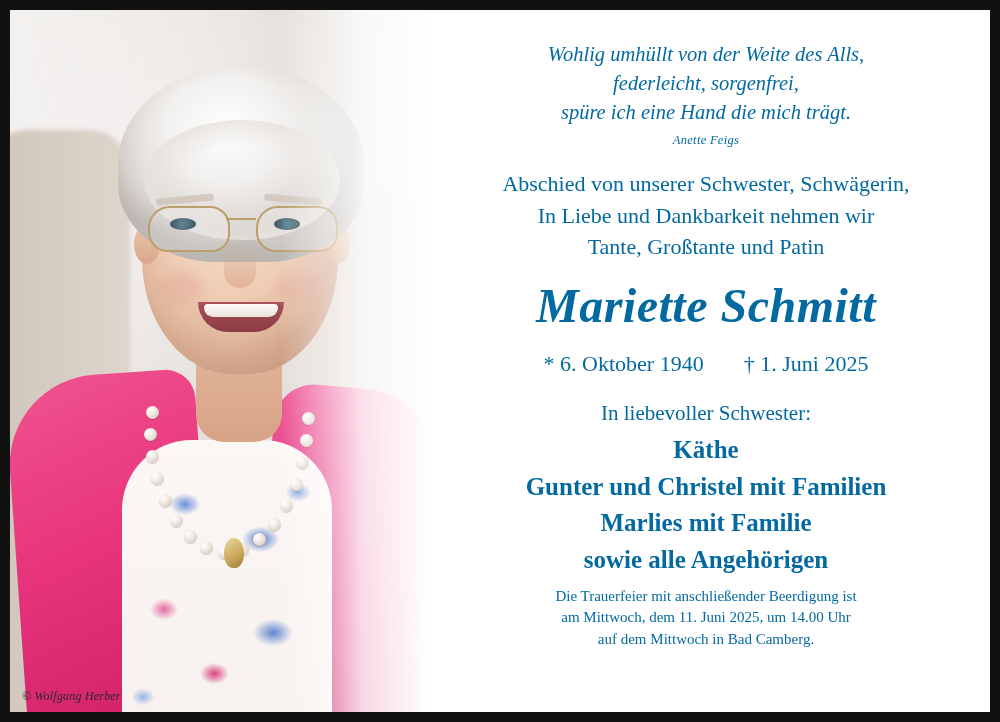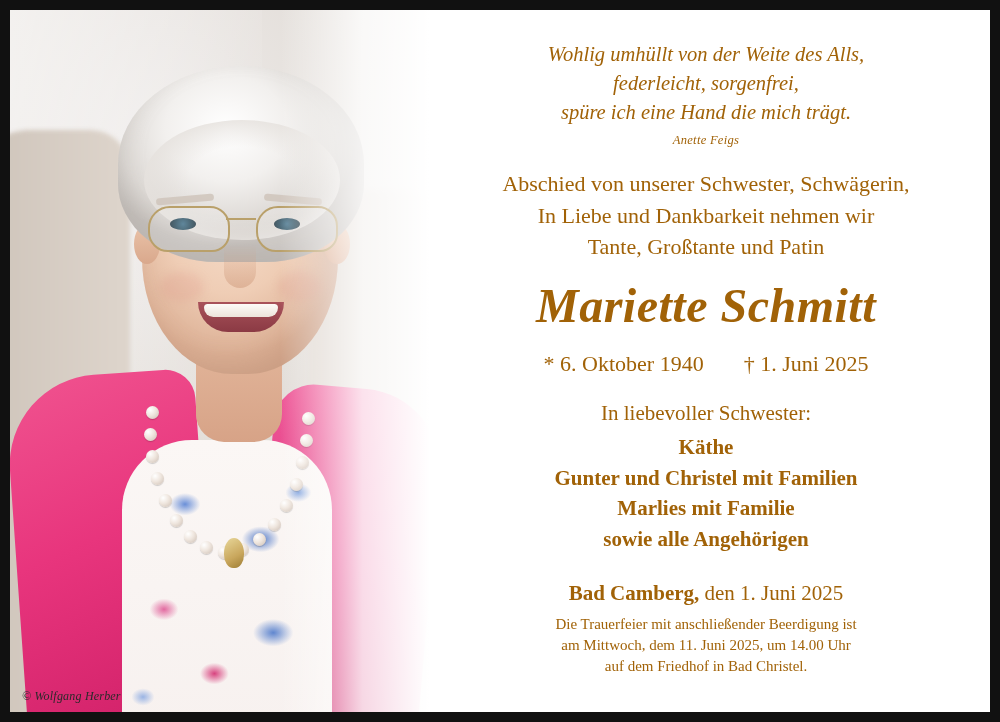--- a/index.html
+++ b/index.html
@@ -318,21 +318,21 @@
     color: #2a2a2a;
     letter-spacing: .2px;
   }
 
   
   .text-pane {
     flex: 1 1 auto;
     position: relative;
     padding: 24px 22px 10px 14px;
     text-align: center;
-    color: #a16207;
+    color: #0369a1;
   }
 
   .poem {
     font-style: italic;
     font-size: 20.5px;
     line-height: 1.42;
     margin: 6px 0 0 0;
   }
   .poem-author {
     font-size: 12.5px;
@@ -365,21 +365,21 @@
   }
 
   .memory-lead {
     font-size: 21px;
     margin-top: 24px;
   }
   .survivors {
     margin-top: 6px;
   }
   .survivors div {
-    font-size: 21px;
+    font-size: 25px;
     font-weight: bold;
     line-height: 1.46;
   }
 
   .place-line {
     font-size: 21px;
     margin-top: 26px;
   }
   .place-line b { font-weight: bold; }
 
@@ -480,25 +480,22 @@
 
       <div class="memory-lead">In liebevoller Schwester:</div>
 
       <div class="survivors">
         <div>Käthe</div>
         <div>Gunter und Christel mit Familien</div>
         <div>Marlies mit Familie</div>
         <div>sowie alle Angehörigen</div>
       </div>
 
-      <div class="place-line">
-        <b>Bad Camberg,</b><span> den 1. Juni 2025</span>
-      </div>
 
       <div class="service">
         <div>Die Trauerfeier mit anschließender Beerdigung ist</div>
         <div>am Mittwoch, dem 11. Juni 2025, um 14.00 Uhr</div>
-        <div>auf dem Friedhof in Bad Christel.</div>
+        <div>auf dem Mittwoch in Bad Camberg.</div>
       </div>
 
     </div>
   </div>
 </div>
 
 </body></html>

